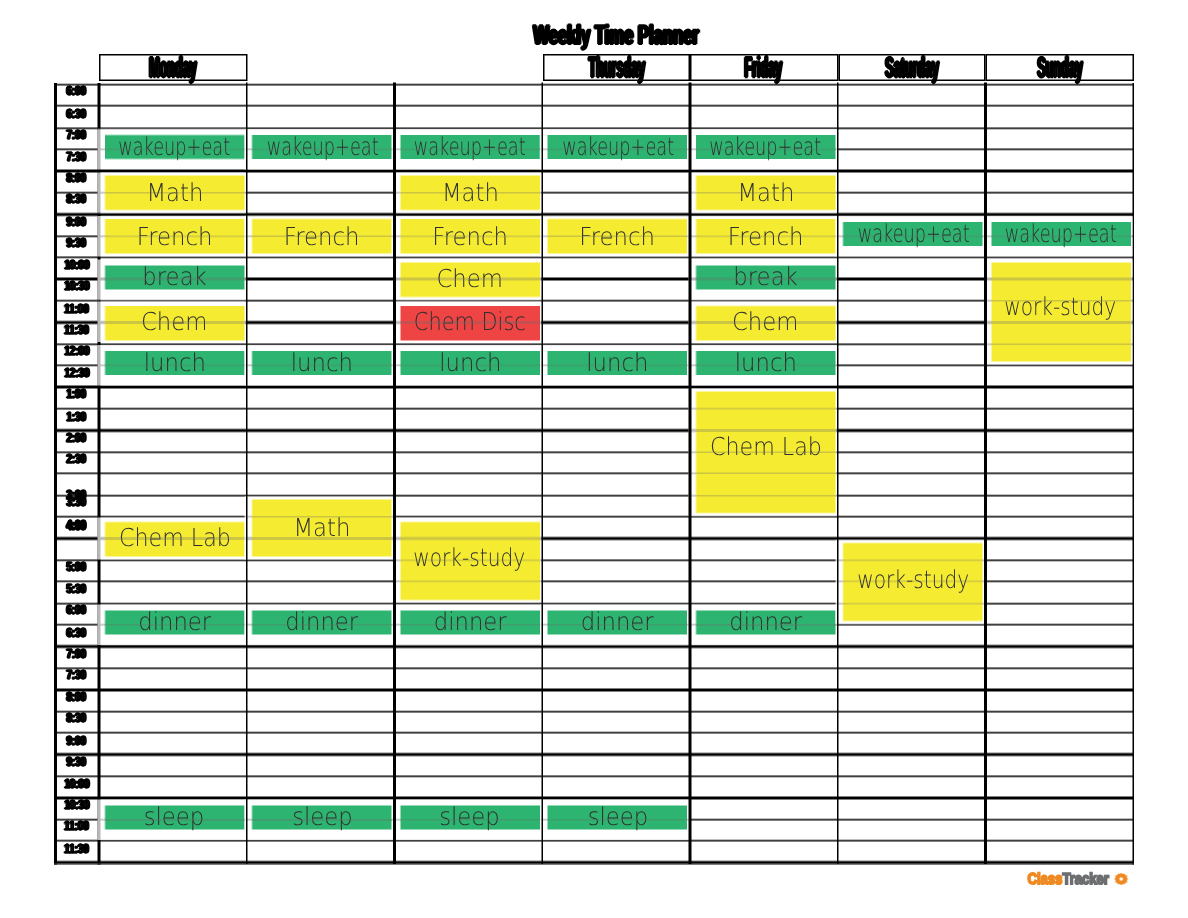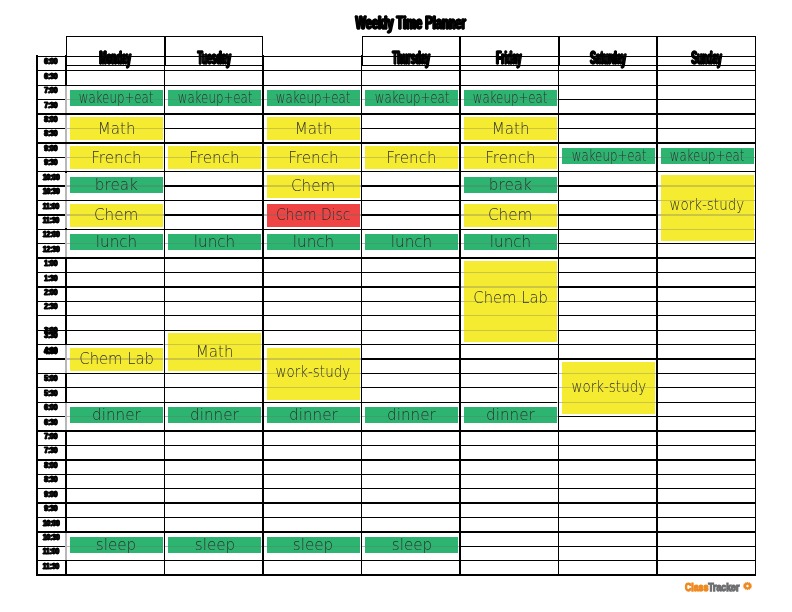--- a/index.html
+++ b/index.html
@@ -11,21 +11,21 @@
   
   #title{position:absolute;left:66px;top:13px;width:690px;text-align:center;height:20px;}
   #title span{display:inline-block;font-weight:bold;font-size:18px;line-height:18px;
               color:#000;-webkit-text-stroke:1.4px #000;
               text-shadow:1.7px 0 #000,-1.7px 0 #000;
               transform:translateY(1px) scaleX(.615) translateZ(0);transform-origin:50% 50%;white-space:nowrap;}
 
   
   #grid{position:absolute;left:36px;top:36px;width:719px;height:540px;}
 
-  .hdr-cell{position:absolute;top:0;height:30px;border:1.2px solid #000;
+  .hdr-cell{position:absolute;top:0;height:18px;border:1.2px solid #000;
             box-sizing:border-box;display:flex;align-items:flex-end;justify-content:center;}
   .hdr-cell span{display:inline-block;font-weight:bold;font-size:19.2px;line-height:16px;
                  color:#000;-webkit-text-stroke:1.6px #000;
                  text-shadow:2.2px 0 #000,-2.2px 0 #000;
                  transform:translateY(1.3px) scaleX(.435) translateZ(0);white-space:nowrap;}
 
   .tl{position:absolute;left:0;width:30px;box-sizing:border-box;
       display:flex;align-items:flex-start;justify-content:center;}
   .tl span{display:inline-block;font-weight:bold;font-size:8.8px;line-height:8px;color:#000;
            -webkit-text-stroke:0.85px #000;
@@ -53,23 +53,20 @@
   #gear{position:absolute;left:58.2px;top:0.3px;fill:#ef8a22;}
 </style>
 </head>
 <body>
 
 <div id="page">
   <div id="title"><span>Weekly Time Planner</span></div>
   <div id="grid">
       <div class="hdr-cell" style="left: 30px; width: 98.5px;">
         <span>Monday</span>
-      </div>
-      <div class="hdr-cell" style="left: 128.5px; width: 98.5px;">
-        <span>Tuesday</span>
       </div>
       <div class="hdr-cell" style="left: 325.5px; width: 98.5px;">
         <span>Thursday</span>
       </div>
       <div class="hdr-cell" style="left: 424px; width: 98.5px;">
         <span>Friday</span>
       </div>
       <div class="hdr-cell" style="left: 621px; width: 98.5px;">
         <span>Sunday</span>
       </div>

